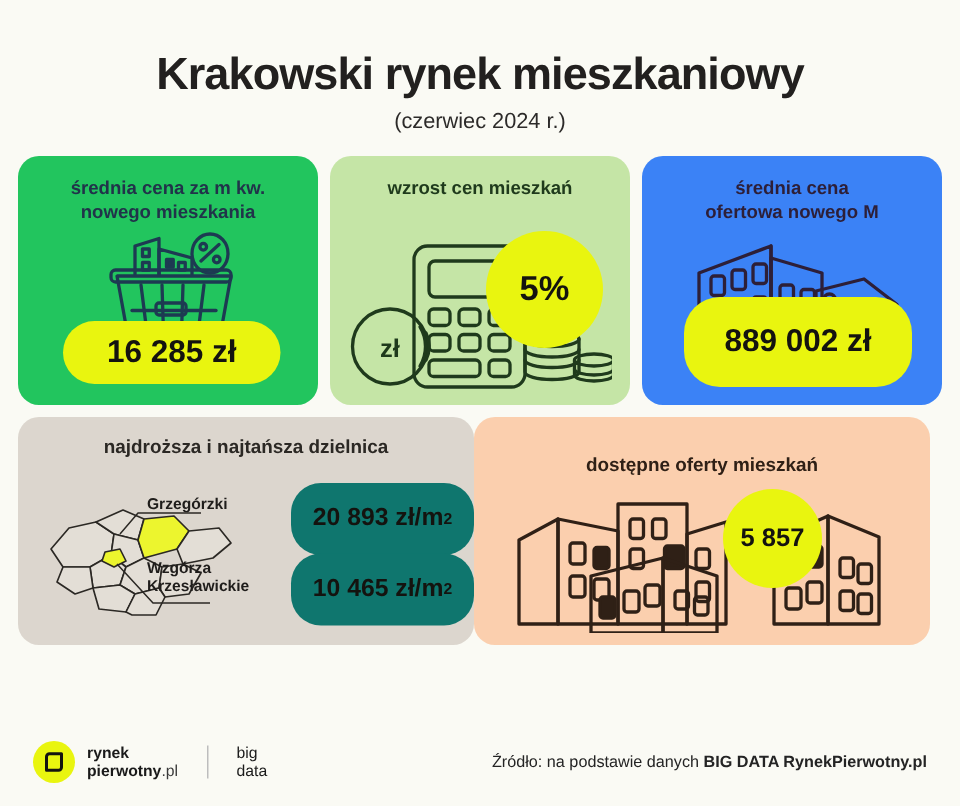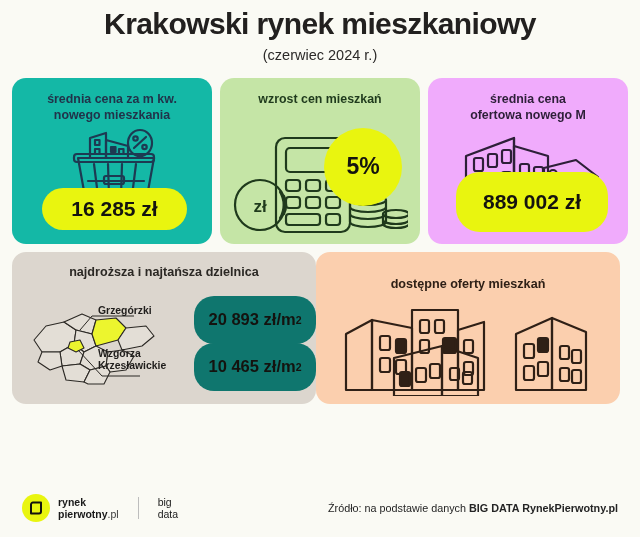--- a/index.html
+++ b/index.html
@@ -7,34 +7,34 @@
   body {
     background:#fafaf4;
     font-family:"Liberation Sans", sans-serif;
     color:#1e1e1e;
     overflow:hidden;
     position:relative;
   }
   .page { width:640px; height:537px; position:relative; padding:0 12px; }
 
   
-  .header { text-align:center; padding-top:8px; }
+  .header { text-align:center; padding-top:34px; }
   .title {
     font-size:30px; font-weight:bold; letter-spacing:-0.6px;
     color:#22201f; line-height:1.05;
   }
   .subtitle { font-size:14.5px; color:#2c2a29; margin-top:7px; }
 
   
   .row-top { display:flex; gap:8px; margin-top:15px; }
   .card { border-radius:14px; position:relative; overflow:hidden; }
   .card-top { width:205px; height:166px; padding:13px 10px 0; }
-  .c-blue   { background:#14b8a6; }
+  .c-blue   { background:#22c55e; }
   .c-green  { background:#c5e5a6; }
-  .c-purple { background:#f0abfc; }
+  .c-purple { background:#3b82f6; }
   .card-title {
     text-align:center; font-size:12.4px; font-weight:bold;
     line-height:1.35; color:#21334a;
   }
   .c-green .card-title { color:#1f3a1c; }
   .c-purple .card-title { color:#2d1f38; }
 
   
   .pill {
     position:absolute; background:#e9f50f; border-radius:24px;
@@ -295,20 +295,21 @@
           <path d="M56 66 L104 54 v50 H56 Z"></path>
           <path d="M104 54 L140 66 v38 h-36 Z"></path>
           <rect x="62" y="80" width="10" height="14" rx="2" fill="#2f2016"></rect>
           <rect x="78" y="76" width="10" height="14" rx="2"></rect>
           <rect x="92" y="72" width="10" height="14" rx="2"></rect>
           <rect x="112" y="76" width="9" height="12" rx="2"></rect>
           <rect x="125" y="80" width="9" height="12" rx="2"></rect>
         </svg>
       </div>
 
+      <div class="circle circle-offers">5 857</div>
     </div>
   </div>
 
   <div class="footer">
     <div class="brand">
       <div class="brand-badge">
         <svg width="16" height="16" viewBox="0 0 16 16" fill="none" stroke="#14130f" stroke-width="2" stroke-linejoin="round">
           <path d="M3 4.5 a2 2 0 0 1 2-2 h8 v9 a2 2 0 0 1-2 2 H3 Z"></path>
         </svg>
       </div>

